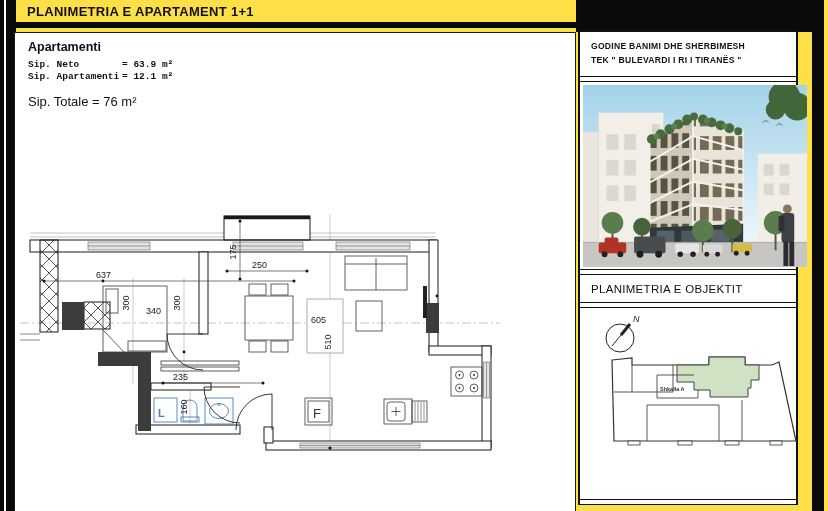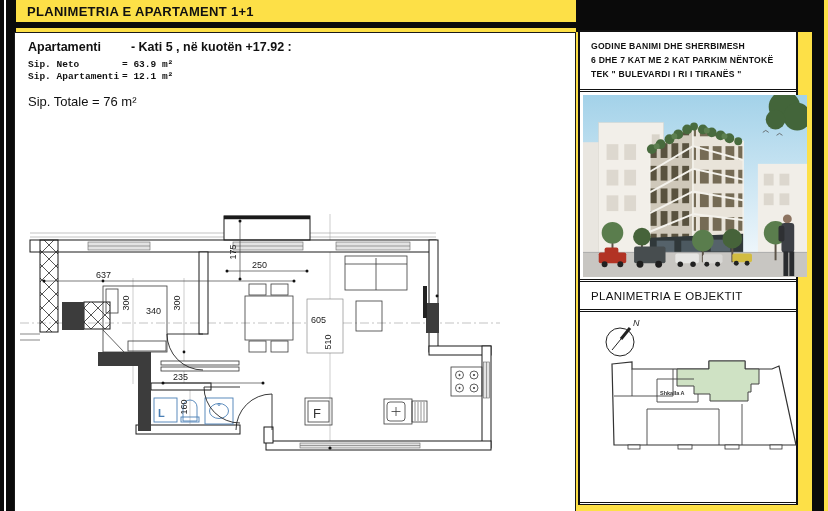--- a/index.html
+++ b/index.html
@@ -36,21 +36,20 @@
       <div class="stripe"></div>
     </div>
   <div class="title">PLANIMETRIA E APARTAMENT 1+1</div>
   <div class="title-rule"></div>
   <div class="band-tr"></div>
   <div class="bar-right"></div>
 
   <div class="info-box">
     <div class="apt-line">
       <span>Apartamenti</span>
-      <span>- Kati 5 , në kuotën +17.92 :</span>
     </div>
     <div class="apt-row r1">
       <span class="lbl">Sip. Neto</span>
       <span>= 63.9 m²</span>
     </div>
     <div class="apt-row r2">
       <span class="lbl">Sip. Apartamenti</span>
       <span>= 12.1  m²</span>
     </div>
     <div class="apt-total">Sip. Totale = 76 m²</div>
@@ -208,21 +207,20 @@
       <text x="311" y="323">605</text>
       <text x="331" y="342" transform="rotate(-90 331 342)" text-anchor="middle">510</text>
       <text x="173" y="380">235</text>
       <text x="187" y="407" transform="rotate(-90 187 407)" text-anchor="middle">160</text>
     </g>
   </svg>
 
   <div class="panel">
     <div class="proj">
       <div>GODINE BANIMI DHE SHERBIMESH</div>
-      <div>6 DHE 7 KAT ME 2 KAT PARKIM NËNTOKË</div>
       <div>TEK  " BULEVARDI I RI I TIRANËS "</div>
     </div>
     <div class="hrd"></div>
 
     <div class="photo">
       <svg width="224" height="182" viewBox="0 0 228 185" preserveAspectRatio="none" xmlns="http://www.w3.org/2000/svg">
         <defs>
           <linearGradient id="skyg" x1="0" y1="0" x2="0" y2="1">
             <stop offset="0" stop-color="#a3d2e9"></stop>
               <stop offset="1" stop-color="#eef6fb"></stop>

